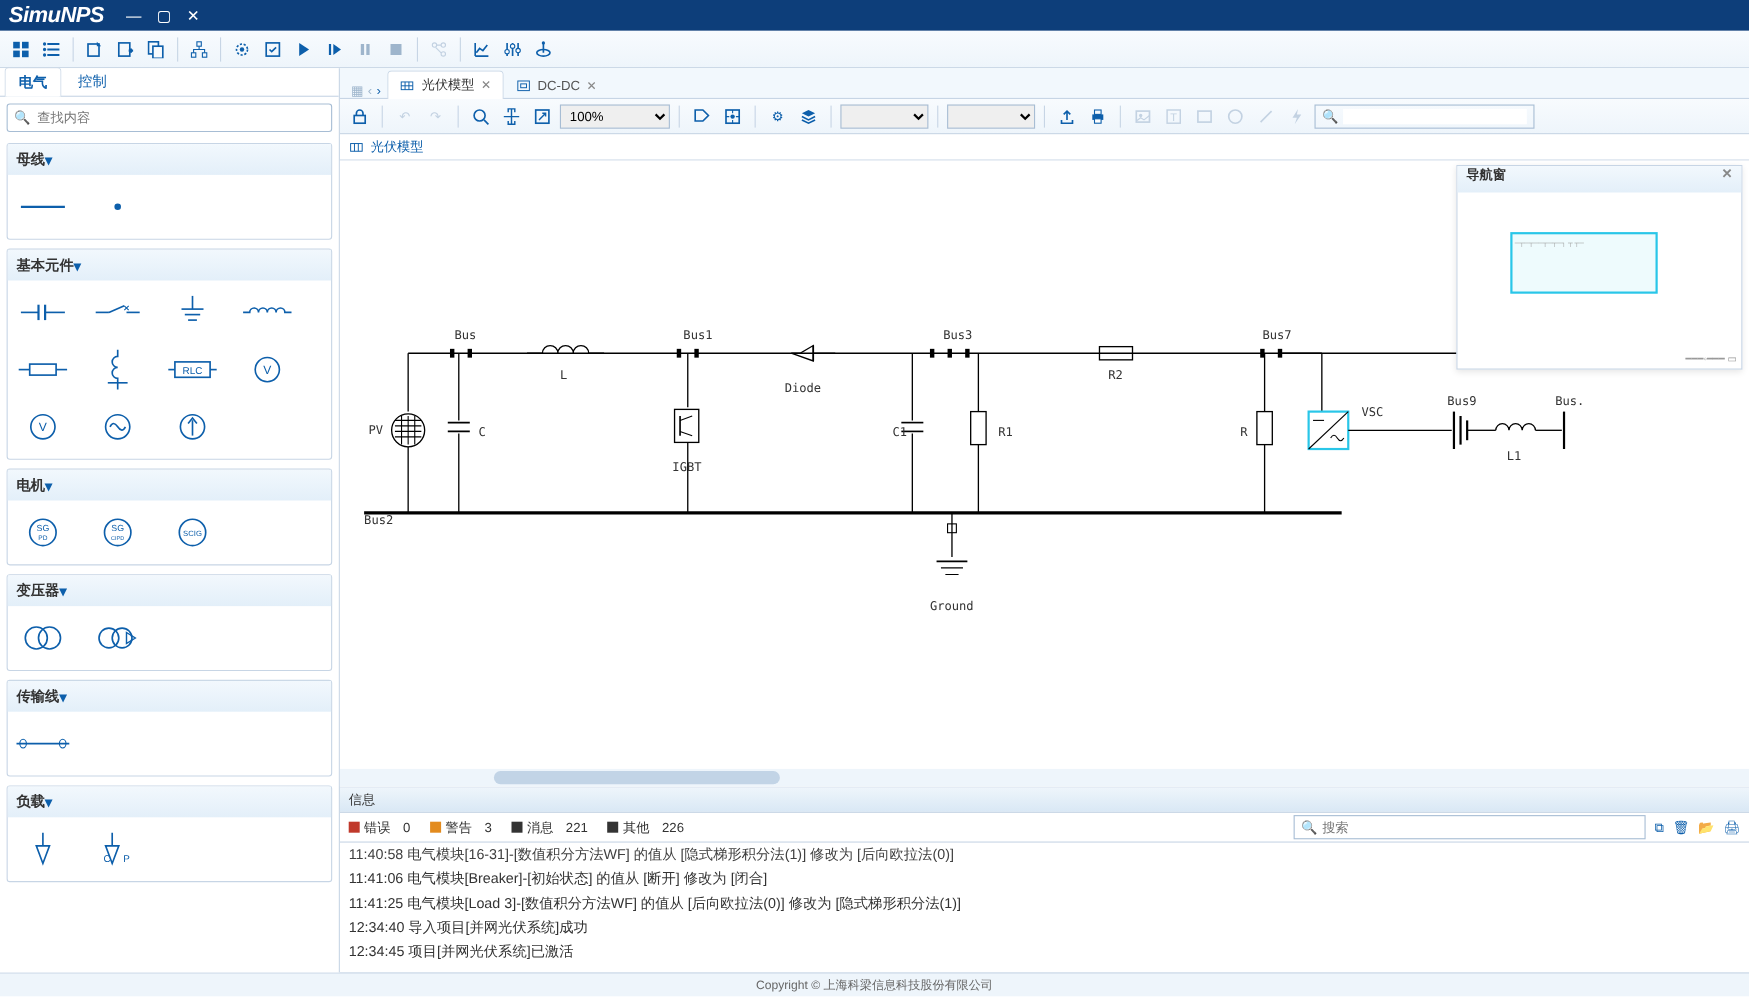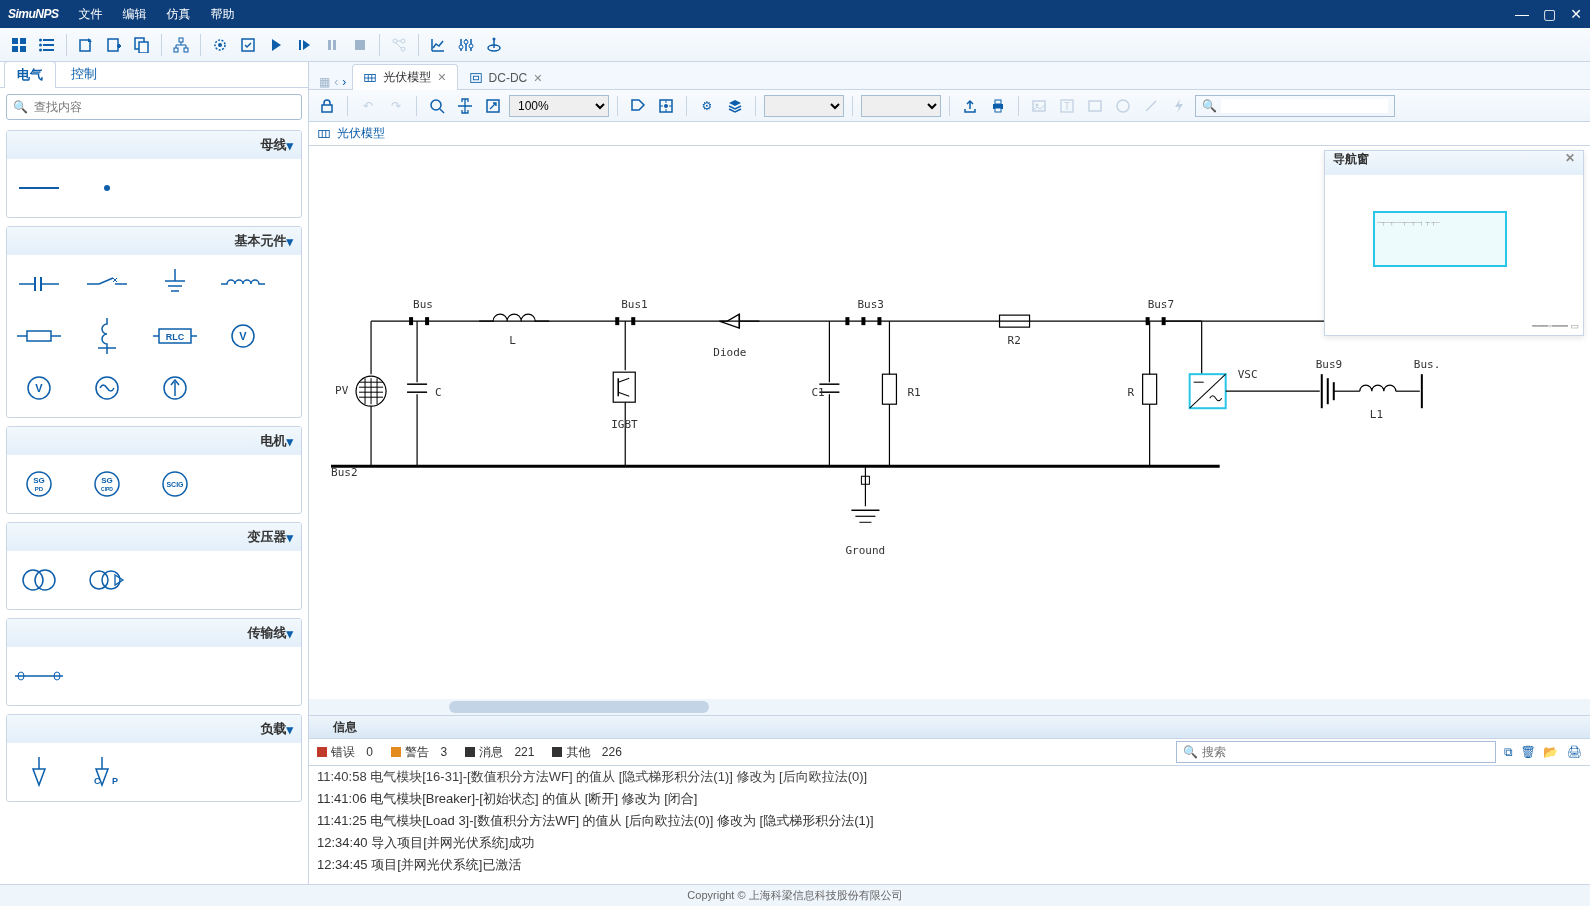--- a/index.html
+++ b/index.html
@@ -1,20 +1,20 @@
 <!DOCTYPE html>
 <html><head>
 <meta charset="utf-8">
 <style>
 * { box-sizing: border-box; margin: 0; padding: 0; font-family: "Microsoft YaHei", Arial, sans-serif; }
 body { width: 1590px; height: 906px; overflow: hidden; background: #fff; font-size: 12px; color: #333; }
 
 
 .titlebar { height: 28px; background: #0d3e7a; display: flex; align-items: center; padding: 0 8px; color: #fff; }
-.logo { font-style: italic; font-weight: bold; font-size: 12px; letter-spacing: -0.5px; margin-right: 20px; }
+.logo { font-style: italic; font-weight: bold; font-size: 20px; letter-spacing: -0.5px; margin-right: 20px; }
 .menubar { display: flex; gap: 20px; flex: 1; }
 .menubar span { cursor: pointer; }
 .win-controls { display: flex; gap: 14px; font-size: 14px; }
 .win-controls span { cursor: pointer; }
 
 
 .toolbar { height: 34px; background: linear-gradient(#f8fbfe,#eef5fb); border-bottom: 1px solid #c7d5e5; display: flex; align-items: center; padding: 0 6px; gap: 2px; }
 .toolbar .tb-btn { width: 26px; height: 26px; display: flex; align-items: center; justify-content: center; color: #0d5fab; cursor: pointer; border-radius: 3px; }
 .toolbar .sep { width: 1px; height: 22px; background: #c7d5e5; margin: 0 4px; }
 .tb-pause { color: #9eb5cc !important; }
@@ -22,23 +22,23 @@
 
 
 .main { display: flex; height: calc(906px - 28px - 34px - 22px); }
 .left-panel { width: 309px; border-right: 1px solid #c7d5e5; background: #fff; display: flex; flex-direction: column; overflow-y: auto; position: relative; }
 .lib-tabs { height: 26px; display: flex; align-items: flex-end; border-bottom: 1px solid #c7d5e5; padding: 0 4px; gap: 2px; }
 .lib-tab { padding: 4px 12px; border: 1px solid transparent; border-bottom: none; cursor: pointer; font-size: 13px; color: #0d5fab; }
 .lib-tab.active { border-color: #c7d5e5; background: #fff; border-radius: 4px 4px 0 0; position: relative; top: 1px; font-weight: bold; }
 .search-box { margin: 6px; display: flex; align-items: center; border: 1px solid #a7bdd4; border-radius: 3px; height: 26px; padding: 0 6px; gap: 6px; }
 .search-box input { border: none; outline: none; flex: 1; font-size: 12px; }
 .cat { margin: 4px 6px; border: 1px solid #c7d5e5; border-radius: 3px; }
-.cat-header { height: 28px; background: linear-gradient(#f2f8fd,#e3eff9); display: flex; align-items: center; justify-content: flex-end; padding: 0 8px; font-size: 13px; font-weight: bold; cursor: pointer; }
+.cat-header { height: 28px; background: linear-gradient(#f2f8fd,#e3eff9); display: flex; align-items: center; justify-content: flex-start; padding: 0 8px; font-size: 13px; font-weight: bold; cursor: pointer; }
 .cat-header .arrow { color: #0d5fab; }
-.cat-body { display: flex; flex-wrap: wrap; padding: 8px 6px; gap: 10px 16px; font-weight: bold; }
+.cat-body { display: flex; flex-wrap: wrap; padding: 8px 6px; gap: 10px 16px; }
 .comp { width: 52px; height: 42px; display: flex; align-items: center; justify-content: center; cursor: grab; }
 .comp svg { overflow: visible; }
 
 
 .right-area { flex: 1; display: flex; flex-direction: column; }
 .tabbar { height: 28px; background: #f2f8fd; border-bottom: 1px solid #c7d5e5; display: flex; align-items: flex-end; padding-left: 4px; }
 .nav-btns { display: flex; align-items: center; gap: 4px; padding: 0 6px; color: #9eb5cc; font-size: 12px; }
 .nav-btns span { cursor: pointer; }
 .filetab { display: flex; align-items: center; gap: 6px; padding: 4px 10px; border: 1px solid #c7d5e5; border-bottom: none; background: #fff; border-radius: 4px 4px 0 0; font-size: 12px; cursor: pointer; position: relative; top: 1px; }
 .filetab.inactive { background: transparent; border-color: transparent; top: 0; color: #555; margin-top: 12px; }
@@ -69,21 +69,21 @@
 
 .navigator { position: absolute; top: 4px; right: 6px; width: 260px; background: #fff; border: 1px solid #c7d5e5; box-shadow: 0 2px 6px rgba(0,0,0,0.1); }
 .nav-title { height: 24px; background: linear-gradient(#f2f8fd,#e3eff9); display: flex; align-items: flex-start; justify-content: space-between; padding: 0 8px; font-size: 12px; font-weight: bold; }
 .nav-body { height: 160px; position: relative; }
 .nav-view { position: absolute; left: 48px; top: 36px; width: 134px; height: 56px; border: 2px solid #29c6e8; background: rgba(41,198,232,0.08); }
 .nav-mini { position: absolute; left: 52px; top: 44px; font-size: 6px; color: #999; }
 .nav-ctrl { position: absolute; bottom: 4px; right: 4px; font-size: 9px; color: #999; }
 
 
 .msg-panel { border-top: 1px solid #c7d5e5; }
-.msg-title { height: 22px; background: linear-gradient(#eef5fb,#d9e8f5); padding: 0 24px; display: flex; align-items: center; font-size: 12px; font-weight: bold; }
+.msg-title { height: 22px; background: linear-gradient(#eef5fb,#d9e8f5); padding: 0 8px; display: flex; align-items: center; font-size: 12px; font-weight: normal; }
 .msg-filters { height: 28px; border-top: 1px solid #c7d5e5; border-bottom: 1px solid #c7d5e5; display: flex; align-items: center; padding: 0 8px; gap: 18px; }
 .msg-filter { display: flex; align-items: center; gap: 4px; font-size: 12px; cursor: pointer; }
 .msg-filter .sq { width: 10px; height: 10px; }
 .msg-tools { margin-left: auto; display: flex; align-items: center; gap: 8px; }
 .msg-search { height: 22px; border: 1px solid #a7bdd4; width: 320px; display: flex; align-items: center; padding: 0 6px; gap: 4px; }
 .msg-search input { border: none; outline: none; flex: 1; font-size: 12px; font-family: Liberation Serif, serif; }
 .msg-list { height: 118px; overflow-y: auto; }
 .msg-row { padding: 2px 8px; font-size: 13px; white-space: nowrap; overflow: hidden; text-overflow: ellipsis; }
 .msg-row.dim { color: #404040; }
 
@@ -95,26 +95,20 @@
 .footer { height: 22px; background: #eef5fb; border-top: 1px solid #c7d5e5; display: flex; align-items: center; justify-content: center; font-size: 11px; color: #666; }
 
 
 .ico { width: 16px; height: 16px; }
 </style>
 </head>
 <body>
 
 <div class="titlebar">
   <span class="logo">SimuNPS</span>
-  <div class="menubar">
-    <span>文件</span>
-    <span>编辑</span>
-    <span>仿真</span>
-    <span>帮助</span>
-  </div>
   <div class="win-controls">
     <span>—</span>
     <span>▢</span>
     <span>✕</span>
   </div>
 </div>
 
 <div class="toolbar">
   <div class="tb-btn">
       <svg class="ico" viewBox="0 0 16 16">

